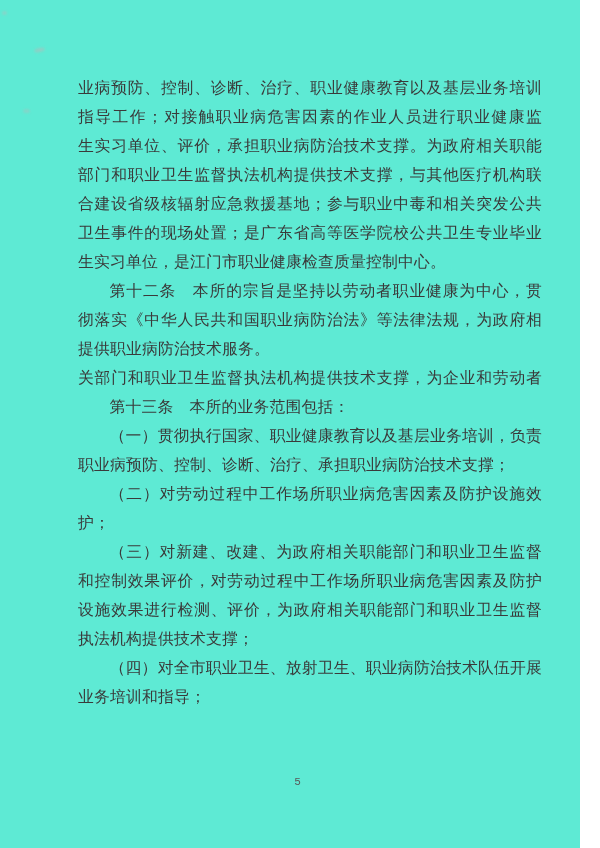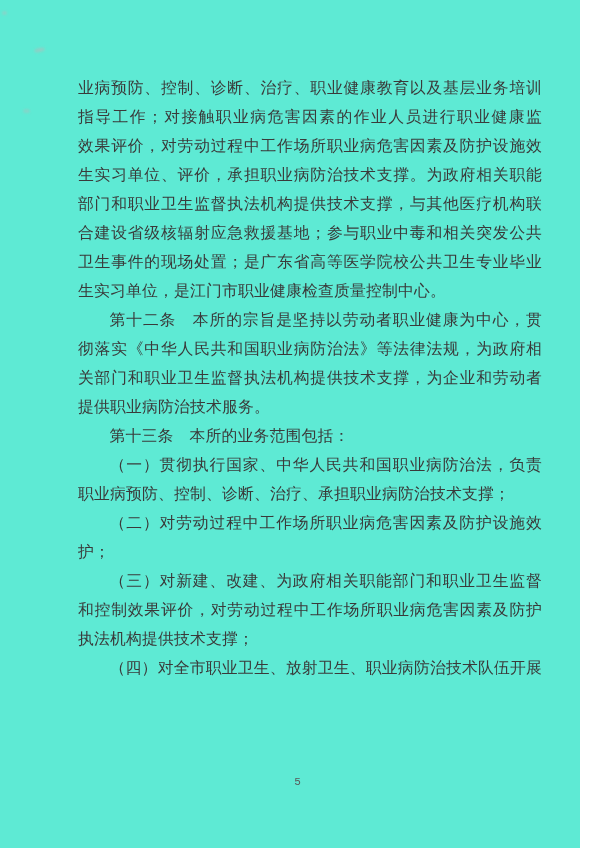--- a/index.html
+++ b/index.html
@@ -64,35 +64,36 @@
 <body>
 
 <div class="sheet">
   <div class="artifact a1"></div>
   <div class="artifact a2"></div>
   <div class="artifact a3"></div>
 
   <div class="textblock" id="textblock">
       <div class="line">业病预防、控制、诊断、治疗、职业健康教育以及基层业务培训</div>
       <div class="line">指导工作；对接触职业病危害因素的作业人员进行职业健康监</div>
-      <div class="line">效果评价，对劳动过程中工作场所职业病危害因素及防护设施效</div>
       <div class="line">生实习单位、评价，承担职业病防治技术支撑。为政府相关职能</div>
       <div class="line">部门和职业卫生监督执法机构提供技术支撑，与其他医疗机构联</div>
       <div class="line">合建设省级核辐射应急救援基地；参与职业中毒和相关突发公共</div>
       <div class="line">卫生事件的现场处置；是广东省高等医学院校公共卫生专业毕业</div>
       <div class="line last">生实习单位，是江门市职业健康检查质量控制中心。</div>
       <div class="line indent">第十二条　本所的宗旨是坚持以劳动者职业健康为中心，贯</div>
       <div class="line">彻落实《中华人民共和国职业病防治法》等法律法规，为政府相</div>
+      <div class="line last">提供职业病防治技术服务。</div>
       <div class="line">关部门和职业卫生监督执法机构提供技术支撑，为企业和劳动者</div>
-      <div class="line last">提供职业病防治技术服务。</div>
       <div class="line indent last">第十三条　本所的业务范围包括：</div>
-      <div class="line indent">（一）贯彻执行国家、中华人民共和国职业病防治法，负责</div>
+      <div class="line indent">（一）贯彻执行国家、职业健康教育以及基层业务培训，负责</div>
       <div class="line last">职业病预防、控制、诊断、治疗、承担职业病防治技术支撑；</div>
       <div class="line indent">（二）对劳动过程中工作场所职业病危害因素及防护设施效</div>
       <div class="line last">护；</div>
       <div class="line indent">（三）对新建、改建、为政府相关职能部门和职业卫生监督</div>
       <div class="line">和控制效果评价，对劳动过程中工作场所职业病危害因素及防护</div>
+      <div class="line">设施效果进行检测、评价，为政府相关职能部门和职业卫生监督</div>
       <div class="line last">执法机构提供技术支撑；</div>
       <div class="line indent">（四）对全市职业卫生、放射卫生、职业病防治技术队伍开展</div>
+      <div class="line last">业务培训和指导；</div>
     </div>
 
   <div class="pagenum">5</div>
 </div>
 
 </body></html>

